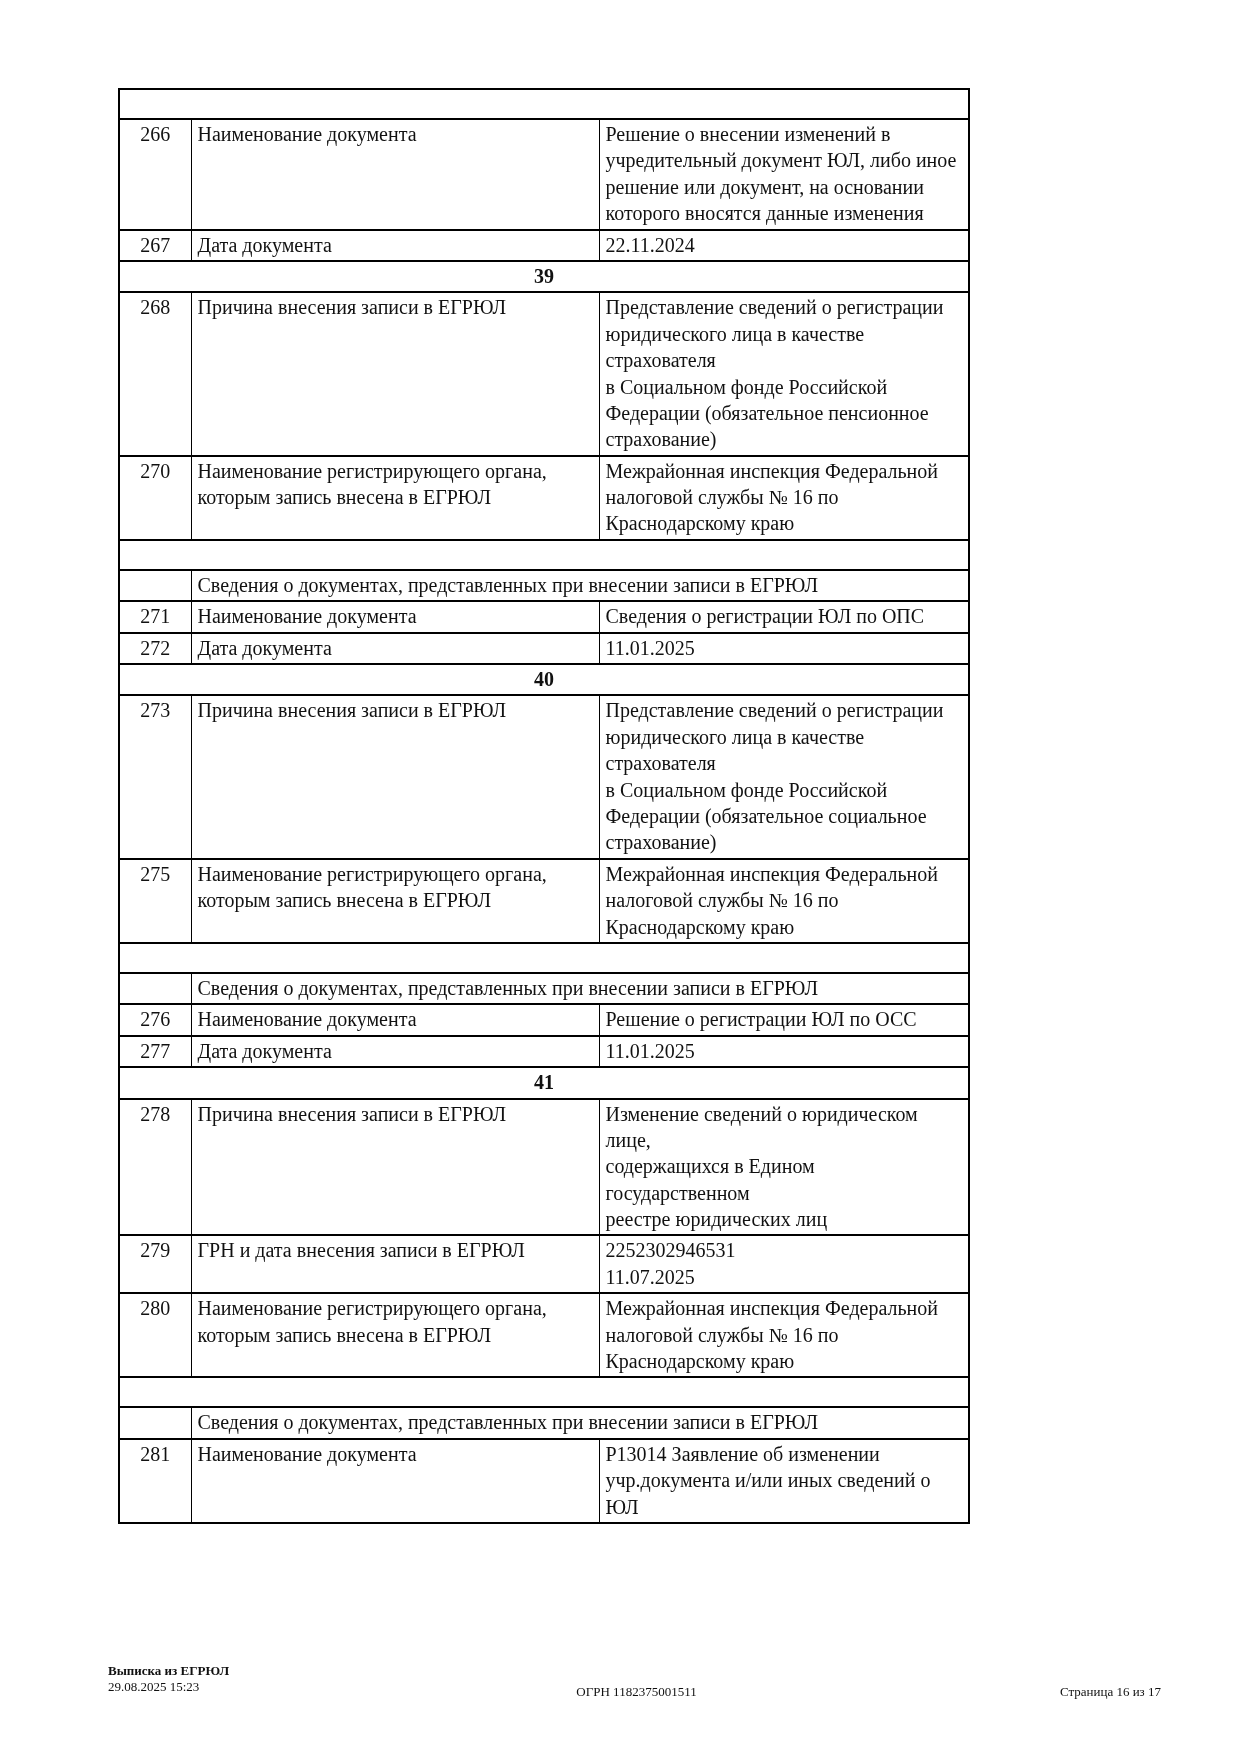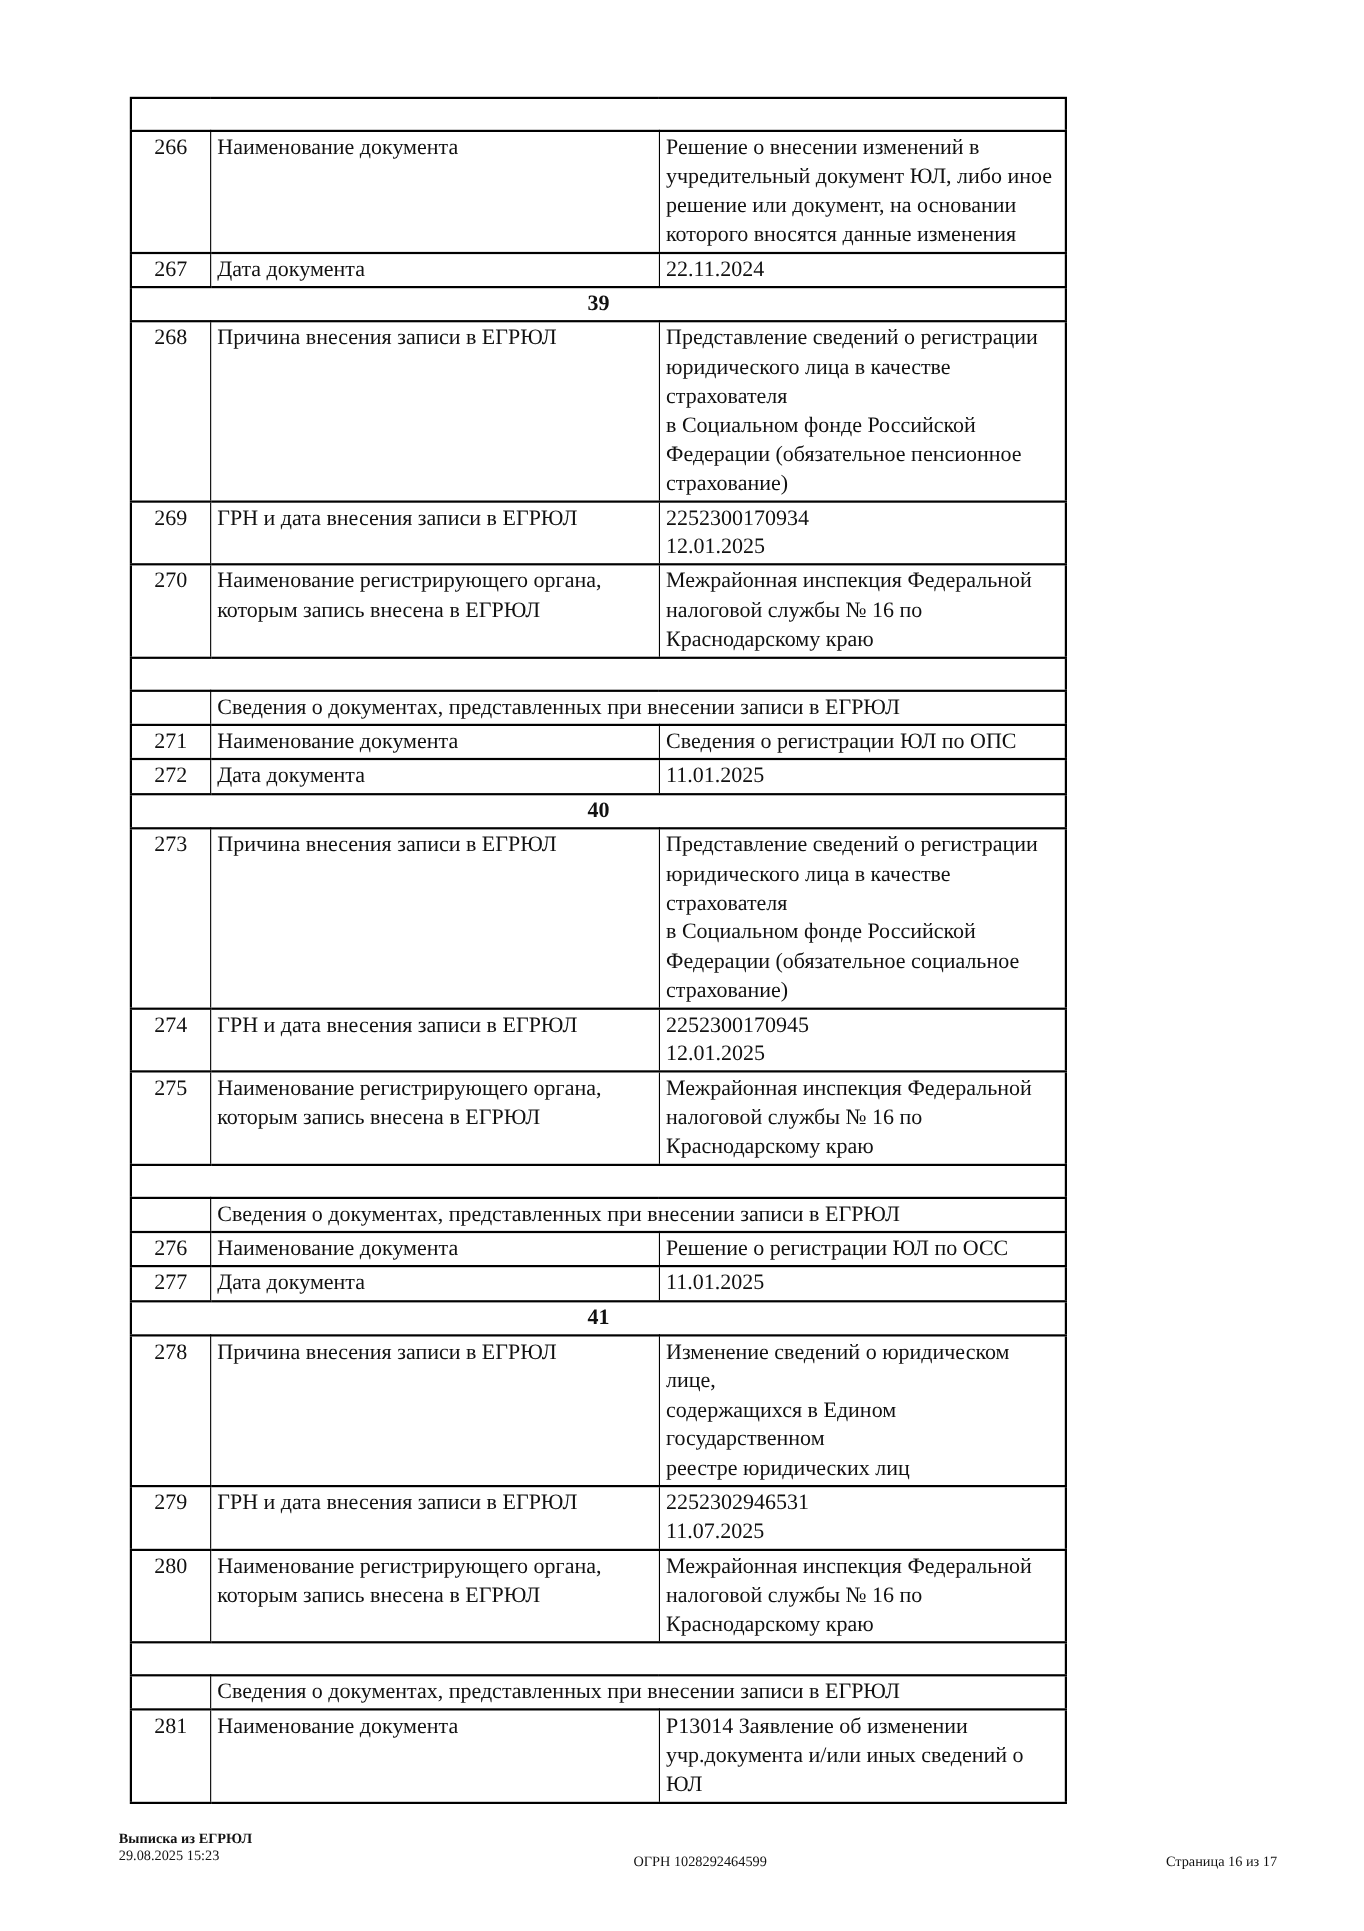--- a/index.html
+++ b/index.html
@@ -70,26 +70,20 @@
         <tr>
           <td class="num">268</td>
           <td class="label">Причина внесения записи в ЕГРЮЛ</td>
           <td class="value">Представление сведений о регистрации
 юридического лица в качестве страхователя
 в Социальном фонде Российской
 Федерации (обязательное пенсионное
 страхование)</td>
         </tr>
         <tr>
-          <td class="num">269</td>
-          <td class="label">ГРН и дата внесения записи в ЕГРЮЛ</td>
-          <td class="value">2252300170934
-12.01.2025</td>
-        </tr>
-        <tr>
           <td class="num">270</td>
           <td class="label">Наименование регистрирующего органа,
 которым запись внесена в ЕГРЮЛ</td>
           <td class="value">Межрайонная инспекция Федеральной
 налоговой службы № 16 по
 Краснодарскому краю</td>
         </tr>
         <tr>
           <td class="spacer" colspan="3"></td>
         </tr>
@@ -111,26 +105,20 @@
           <td class="section" colspan="3">40</td>
         </tr>
         <tr>
           <td class="num">273</td>
           <td class="label">Причина внесения записи в ЕГРЮЛ</td>
           <td class="value">Представление сведений о регистрации
 юридического лица в качестве страхователя
 в Социальном фонде Российской
 Федерации (обязательное социальное
 страхование)</td>
-        </tr>
-        <tr>
-          <td class="num">274</td>
-          <td class="label">ГРН и дата внесения записи в ЕГРЮЛ</td>
-          <td class="value">2252300170945
-12.01.2025</td>
         </tr>
         <tr>
           <td class="num">275</td>
           <td class="label">Наименование регистрирующего органа,
 которым запись внесена в ЕГРЮЛ</td>
           <td class="value">Межрайонная инспекция Федеральной
 налоговой службы № 16 по
 Краснодарскому краю</td>
         </tr>
         <tr>
@@ -188,17 +176,17 @@
 учр.документа и/или иных сведений о ЮЛ</td>
         </tr>
       </tbody>
   </table>
 
   <div class="footer">
     <div class="f-left">
       <div class="l1">Выписка из ЕГРЮЛ</div>
       <div class="l2">29.08.2025 15:23</div>
     </div>
-    <div class="f-center">ОГРН 1028292464599</div>
+    <div class="f-center">ОГРН 1182375001511</div>
     <div class="f-right">Страница 16 из 17</div>
   </div>
 
 </div>
 
 </body></html>

